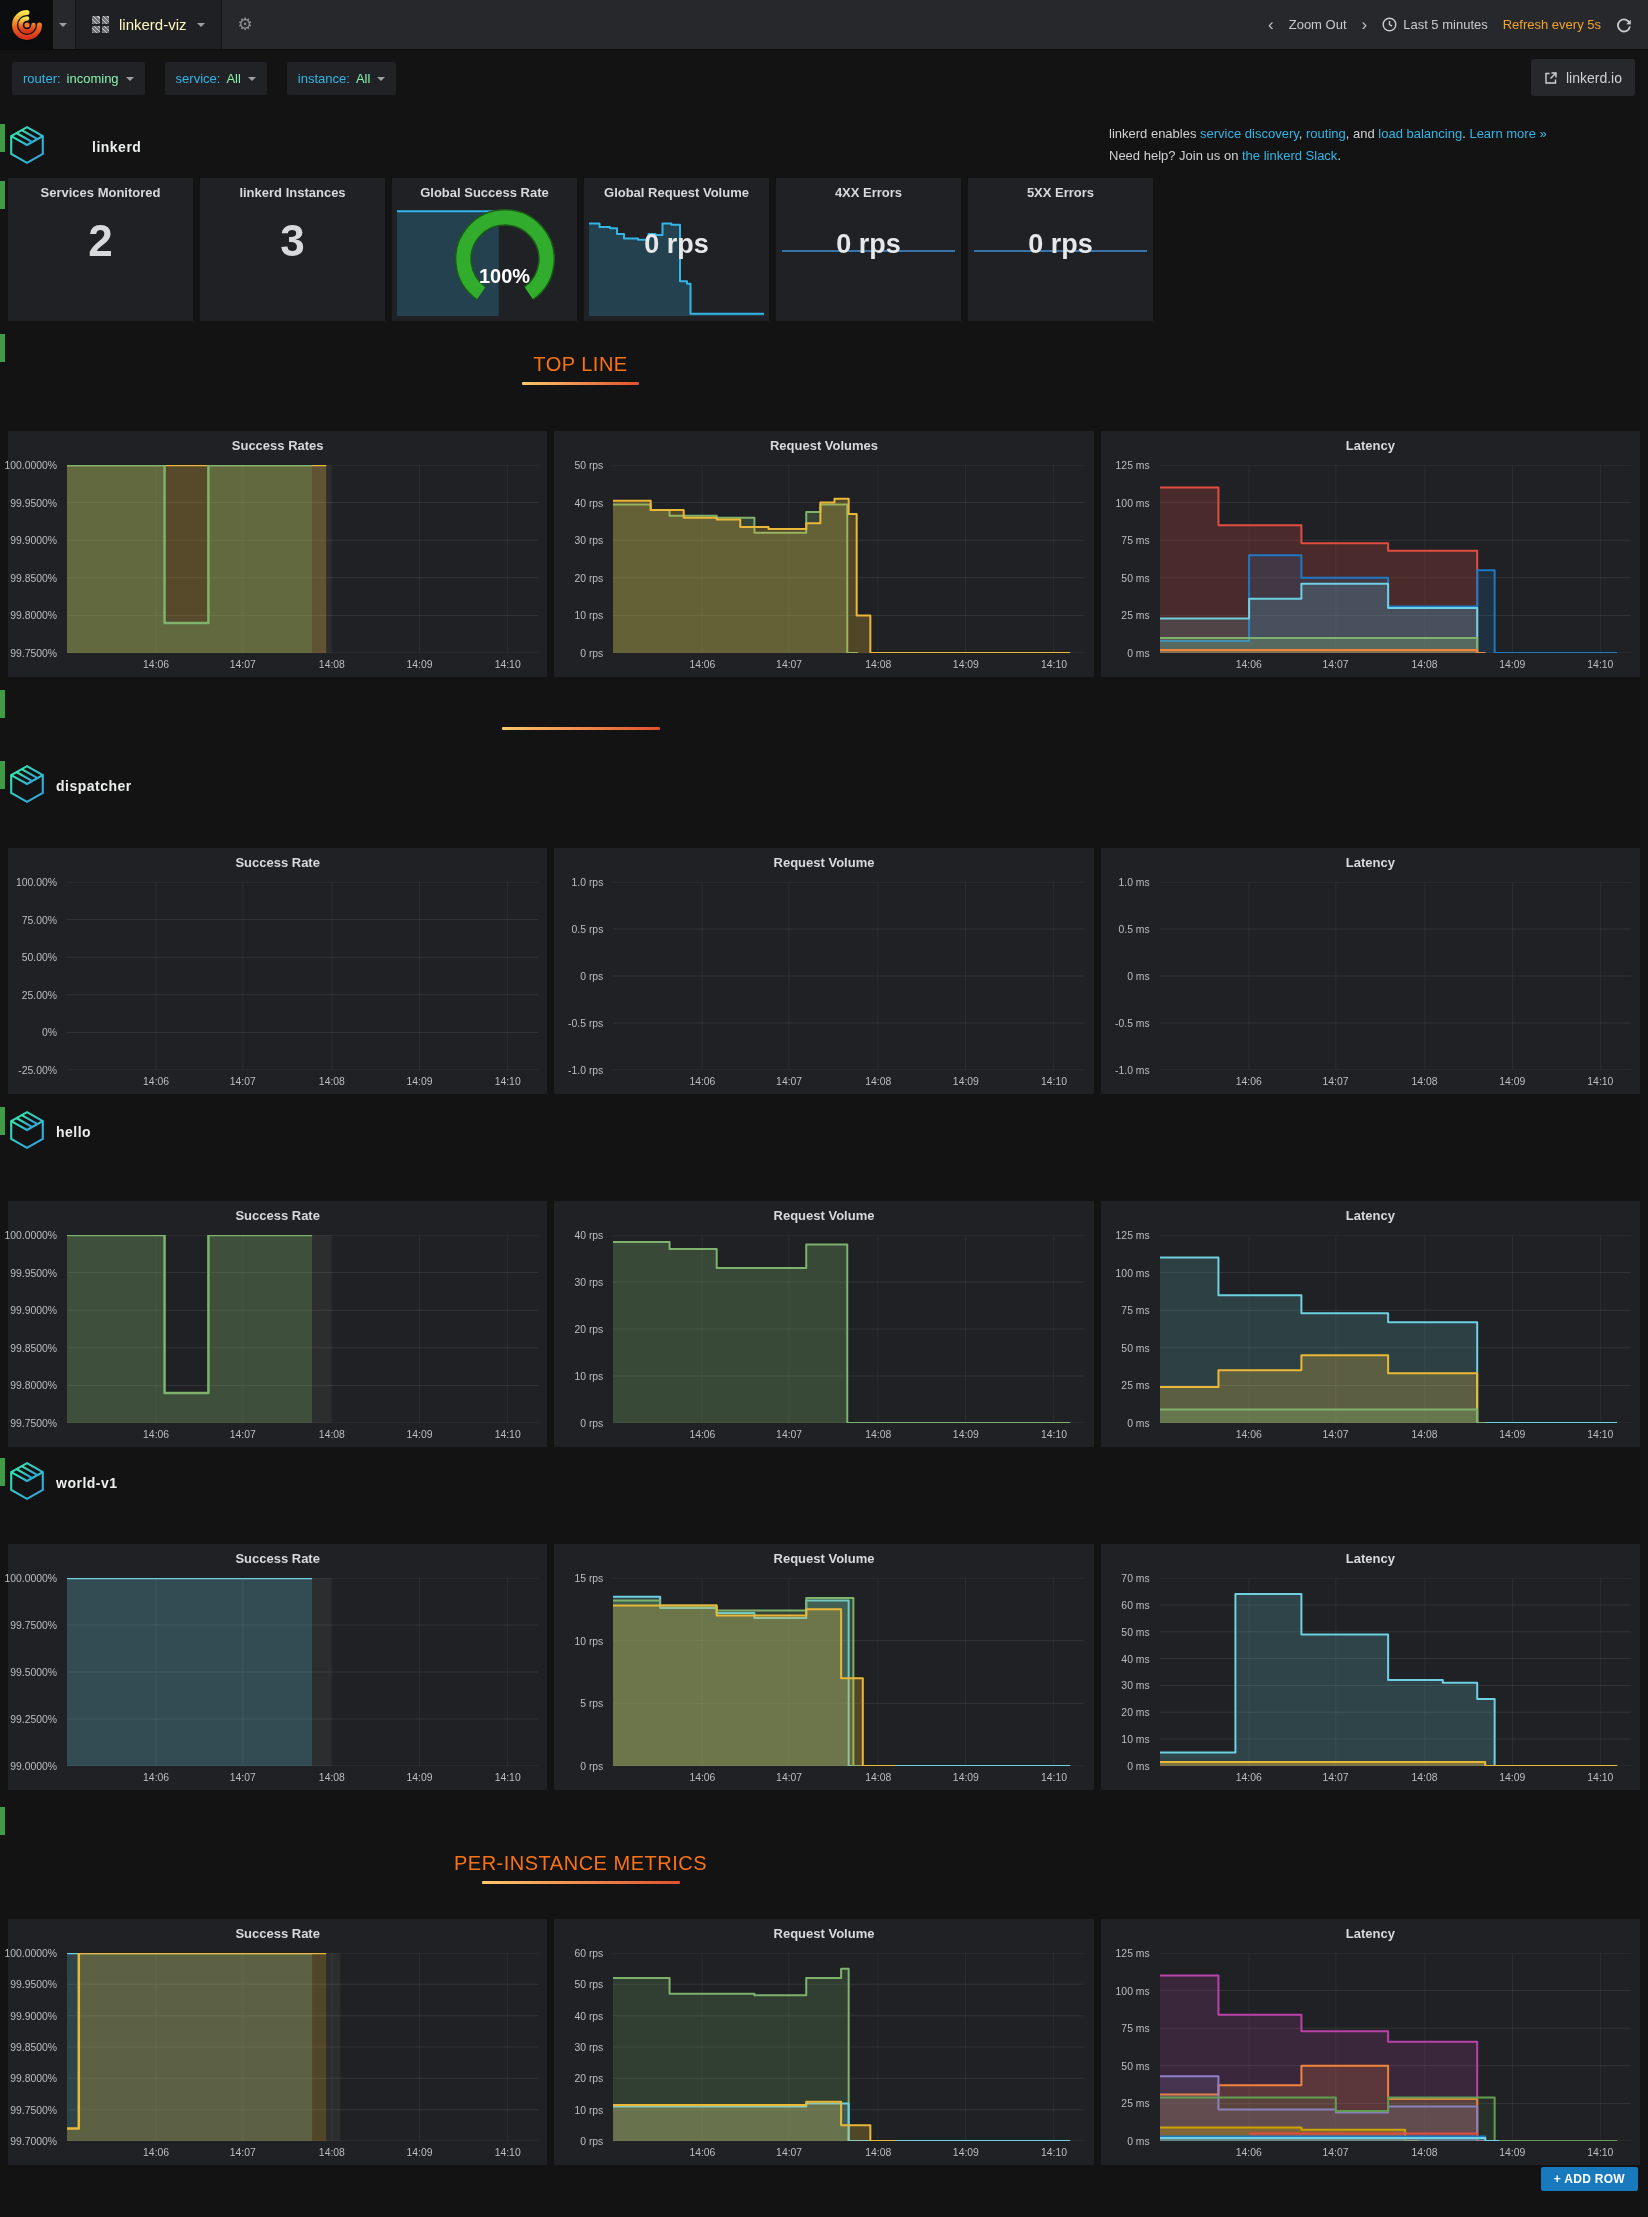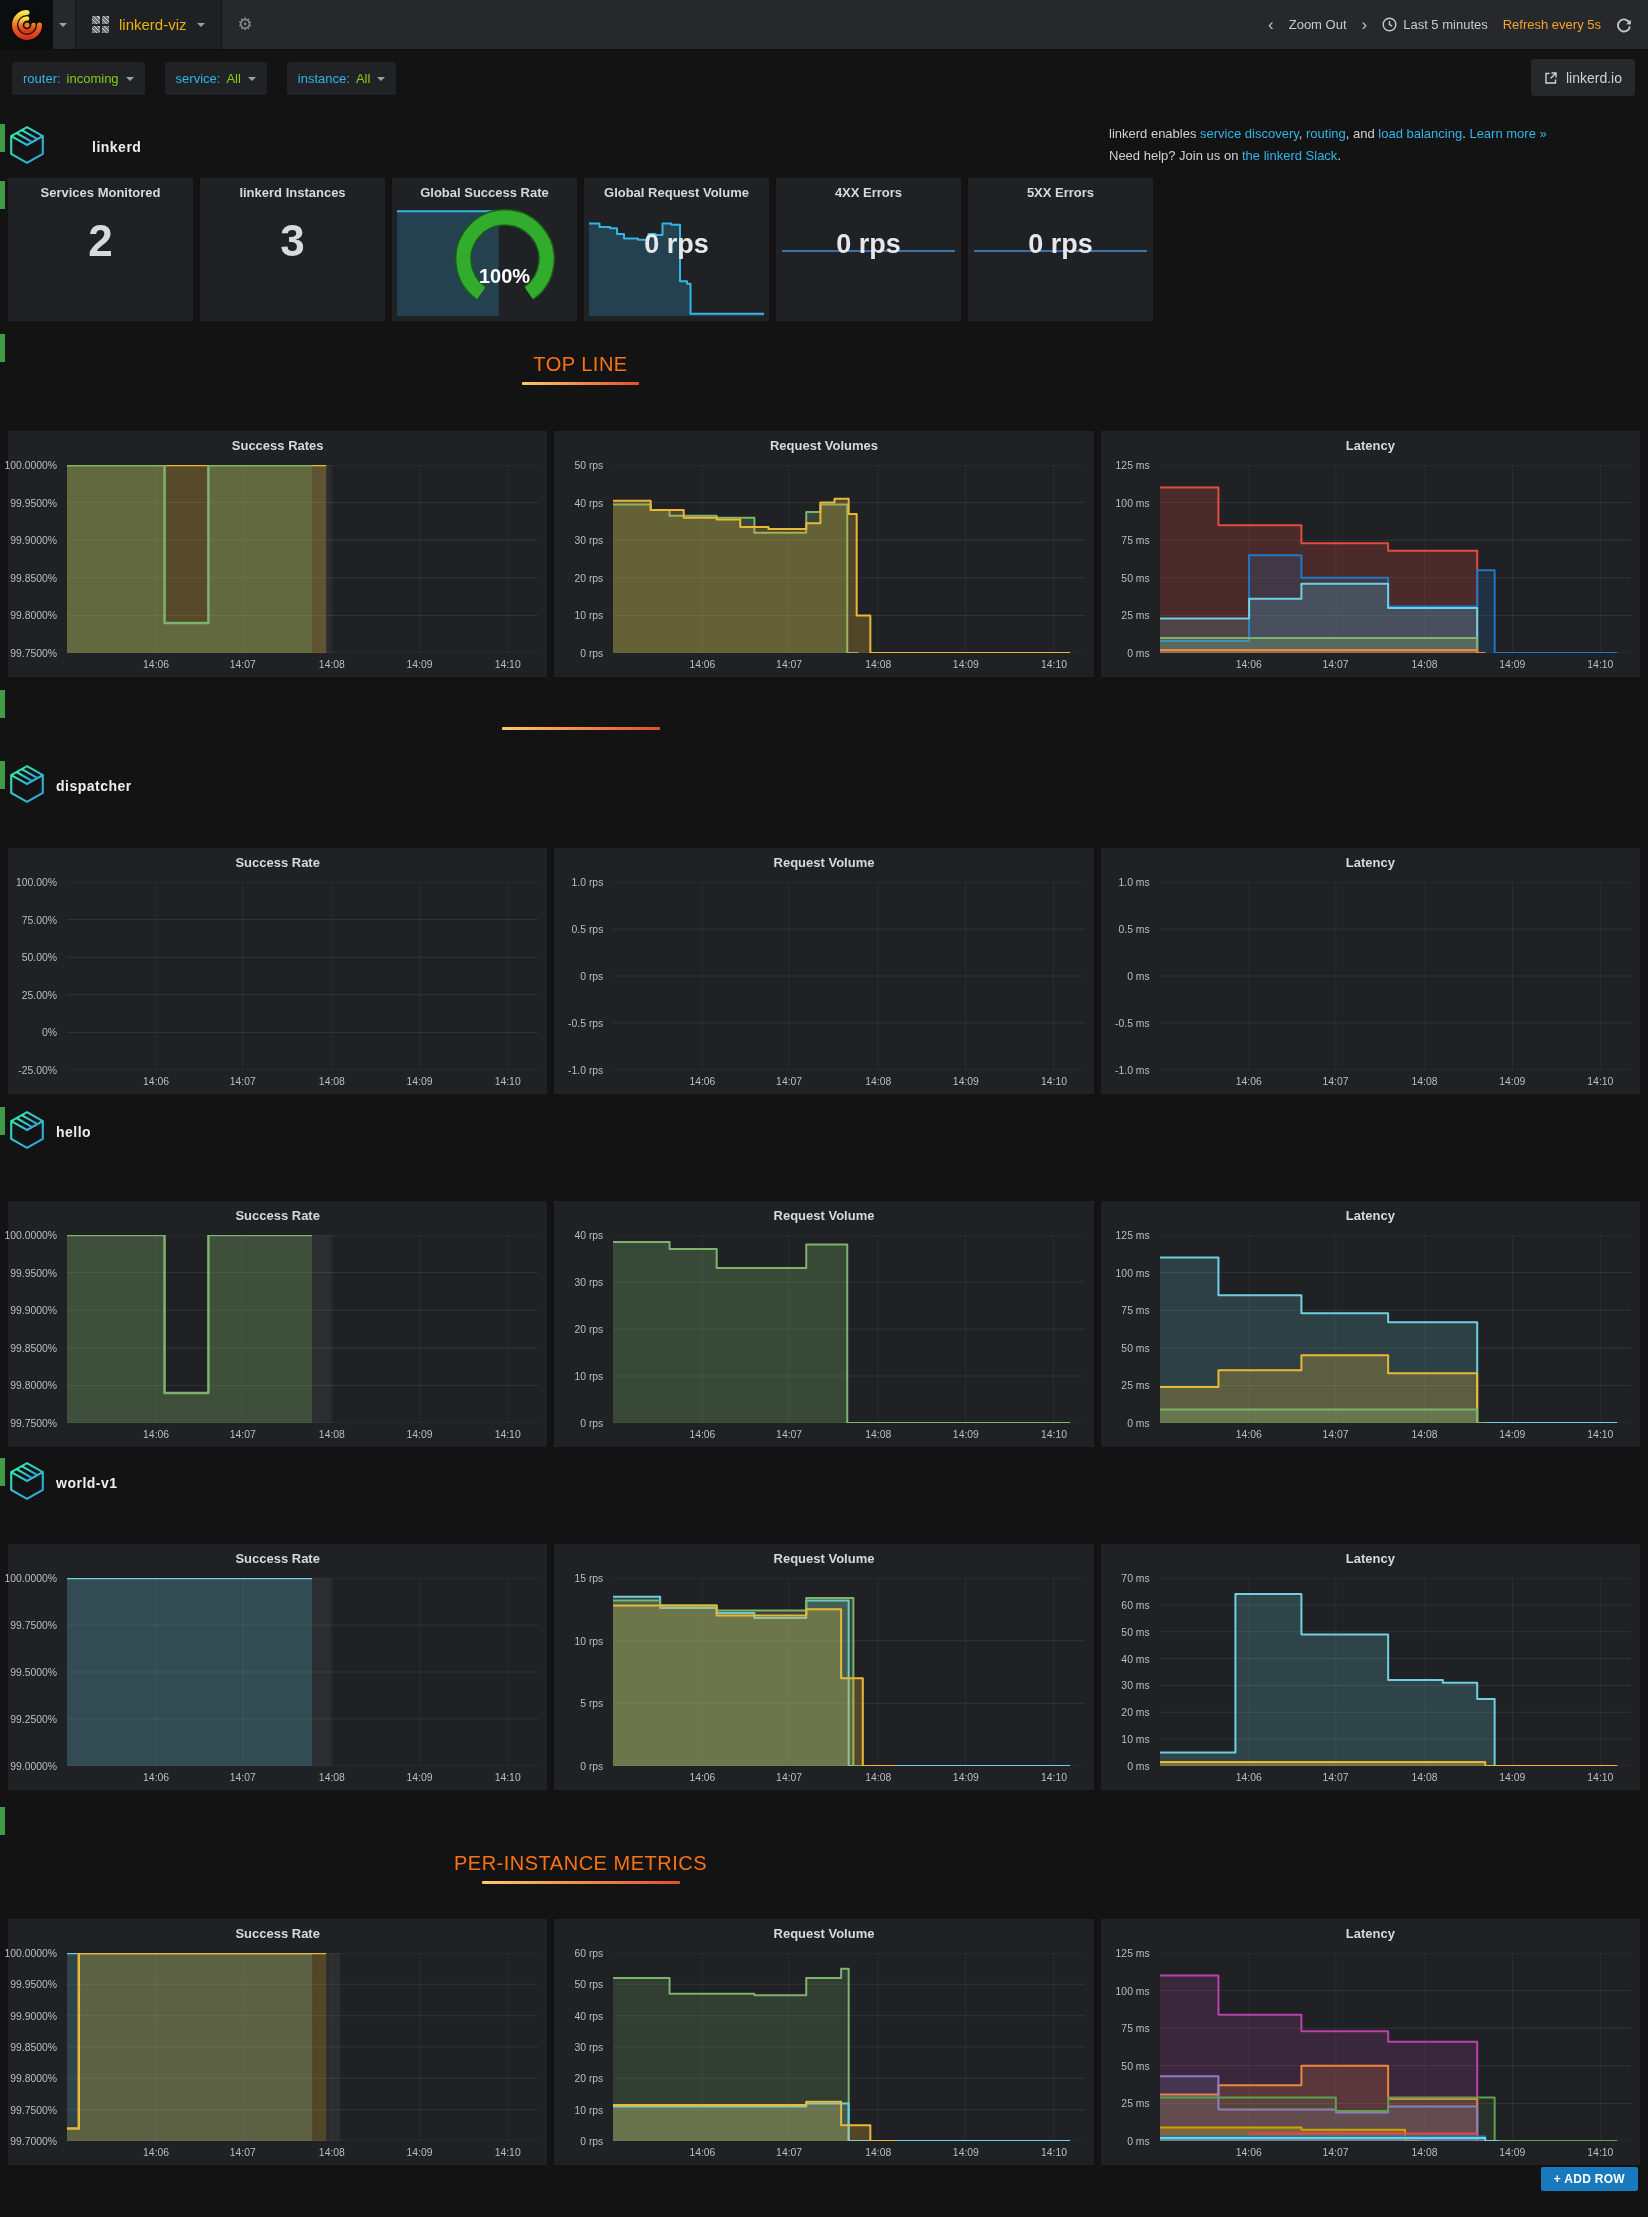--- a/index.html
+++ b/index.html
@@ -5,35 +5,35 @@
   * { margin:0; padding:0; box-sizing:border-box; }
   html,body { width:1648px; height:2218px; overflow:hidden; background:#131314;
     font-family:"Liberation Sans","DejaVu Sans",sans-serif; color:#d8d9da; }
 
   
   .navbar { height:50px; background:#26282b; display:flex; align-items:stretch; position:relative; border-bottom:1px solid #0c0c0d; }
   .logo-box { width:53px; background:#0c0d0e; display:flex; align-items:center; justify-content:center; cursor:pointer; }
   .nav-caret-zone { display:flex; align-items:center; padding:0 8px 0 6px; cursor:pointer; }
   .caret { width:0;height:0;border-left:4px solid transparent;border-right:4px solid transparent;border-top:4px solid #9da0a3; display:inline-block; }
   .dash-title-box { display:flex; align-items:center; gap:10px; padding:0 16px; background:#1e2023; border-left:1px solid #121314; border-right:1px solid #121314; cursor:pointer; }
-  .dash-title { font-size:15px; color:#eab308; }
+  .dash-title { font-size:15px; color:#fef9c3; }
   .gridicon { width:17px; height:17px; display:grid; grid-template:1fr 1fr / 1fr 1fr; gap:2px; }
   .gridicon span { background:repeating-linear-gradient(45deg,#caccce 0 1px,#707376 1px 3px); border-radius:1px; }
   .gear-zone { display:flex; align-items:center; padding:0 16px; cursor:pointer; font-size:17px; color:#8d9093; }
   .nav-right { position:absolute; right:0; top:0; height:100%; display:flex; align-items:center; gap:15px; padding-right:16px; font-size:13px; color:#c8cacc; }
   .nav-right .chev { font-size:17px; color:#c0c2c4; cursor:pointer; line-height:1; }
   .nav-item { cursor:pointer; display:flex; align-items:center; gap:6px; }
   .refresh-label { color:#f4a32f; }
   .icon-svg { display:block; }
 
   
   .submenu { padding:12px 12px 0 12px; display:flex; gap:20px; position:relative; height:46px; }
   .filter-box { background:#202226; border-radius:2px; height:33px; display:flex; align-items:center; padding:0 11px; font-size:13px; cursor:pointer; }
   .filter-label { color:#33b5e5; margin-right:6px; }
-  .filter-value { color:#84cc16; margin-right:7px; }
+  .filter-value { color:#86efac; margin-right:7px; }
   .ext-btn { position:absolute; right:13px; top:9px; background:#26282c; border-radius:3px; height:37px; display:flex; align-items:center; gap:8px; padding:0 13px; font-size:14px; color:#d0d1d3; cursor:pointer; }
 
   
   .dash { padding:0 8px; position:relative; }
   .rowhandle { position:absolute; left:-8px; top:3px; width:5px; height:28px; background:#3f9b45; cursor:pointer; }
 
   .linkerd-row { margin-top:25px; height:51px; position:relative; display:flex; align-items:center;gap:36px; }
   .svc-logo { width:38px; flex:0 0 38px; }
   .svc-name { margin-left:10px; font-size:14px; font-weight:bold; color:#eceded; letter-spacing:0.5px; }
   .intro { position:absolute; right:6px; top:2px; width:525px; font-size:13px; line-height:22px; color:#d0d1d2; }

